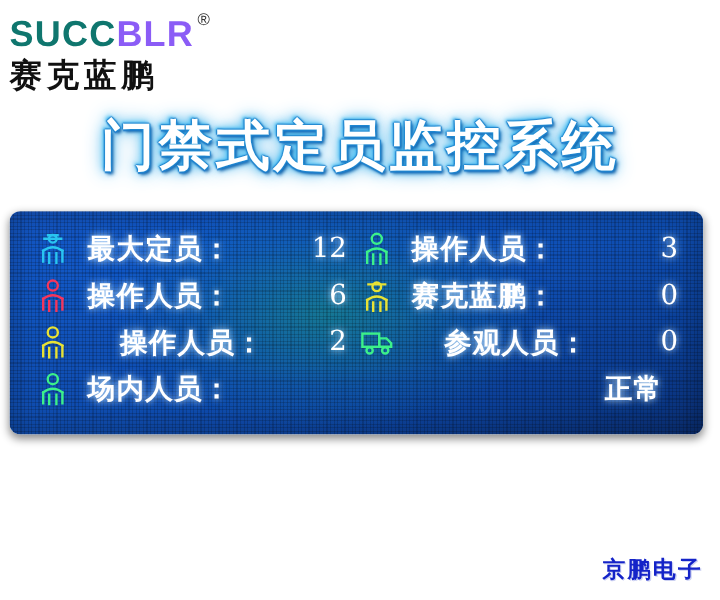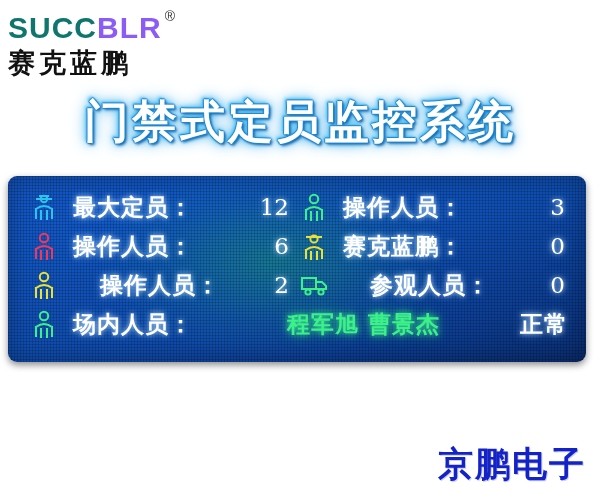--- a/index.html
+++ b/index.html
@@ -175,38 +175,38 @@
     font-weight: bold;
     font-size: 23px;
     letter-spacing: 1px;
     color: #3cf08a;
     text-shadow: 0 0 6px rgba(60,240,138,0.9), 0 0 13px rgba(40,220,120,0.55);
     white-space: nowrap;
   }
   .led-spacer { flex: 1 1 auto; }
   .led-status {
     flex: 0 0 auto;
-    padding-right: 3px;
+    padding-right: 19px;
     font-family: Liberation Sans, sans-serif;
     font-weight: bold;
     font-size: 23px;
     letter-spacing: 1px;
     color: #ffffff;
     text-shadow: 0 0 5px rgba(190,225,255,0.9), 0 0 11px rgba(120,190,255,0.55);
     white-space: nowrap;
   }
 
   
   #footer-logo {
     position: absolute;
     right: 14px;
     bottom: 12px;
     font-family: "DejaVu Sans", "Liberation Sans", sans-serif;
     font-weight: bold;
-    font-size: 35px;
+    font-size: 19px;
     letter-spacing: 2px;
     color: #1423c8;
     text-shadow: 1px 1px 0 rgba(160,170,230,0.55);
   }
 </style>
 </head>
 <body>
 
 <div id="brand-logo">
   <div id="brand-wordmark">
@@ -334,21 +334,20 @@
             <circle cx="21" cy="19" r="2.6"></circle>
           </g>
         </svg>
       </span>
       <span class="led-label">参观人员：</span>
       <span class="led-value">0</span>
     </div>
 
     <div class="led-row-wide">
       <span style="flex:0 0 230px"></span>
-      <span class="led-names">程军旭  曹景杰</span>
       <span class="led-spacer"></span>
       <span class="led-status">正常</span>
     </div>
 
   </div>
 </div>
 
 <div id="footer-logo">京鹏电子</div>
 
 </body></html>

